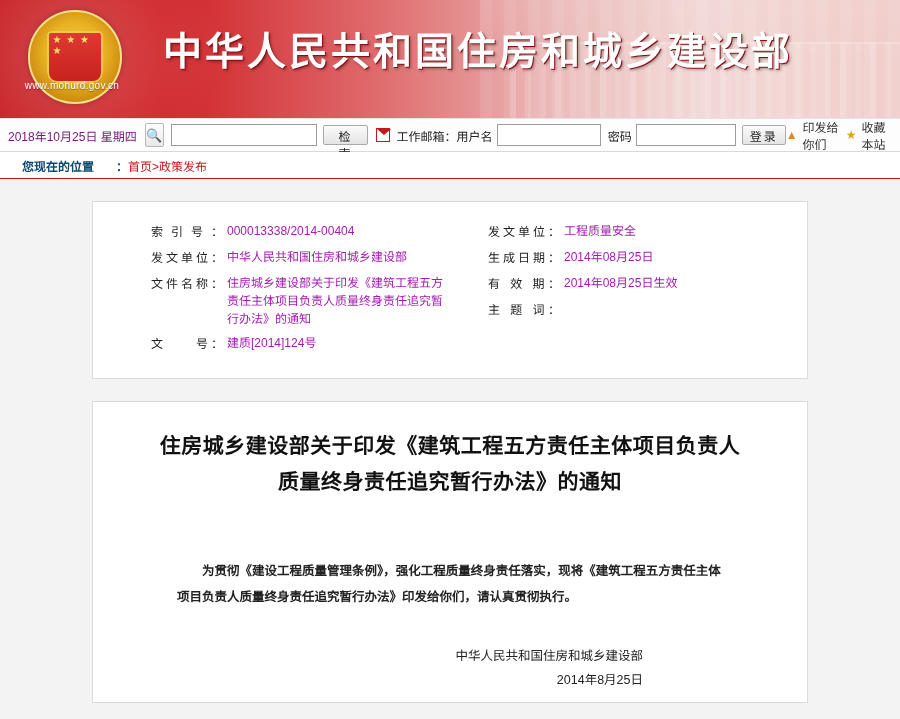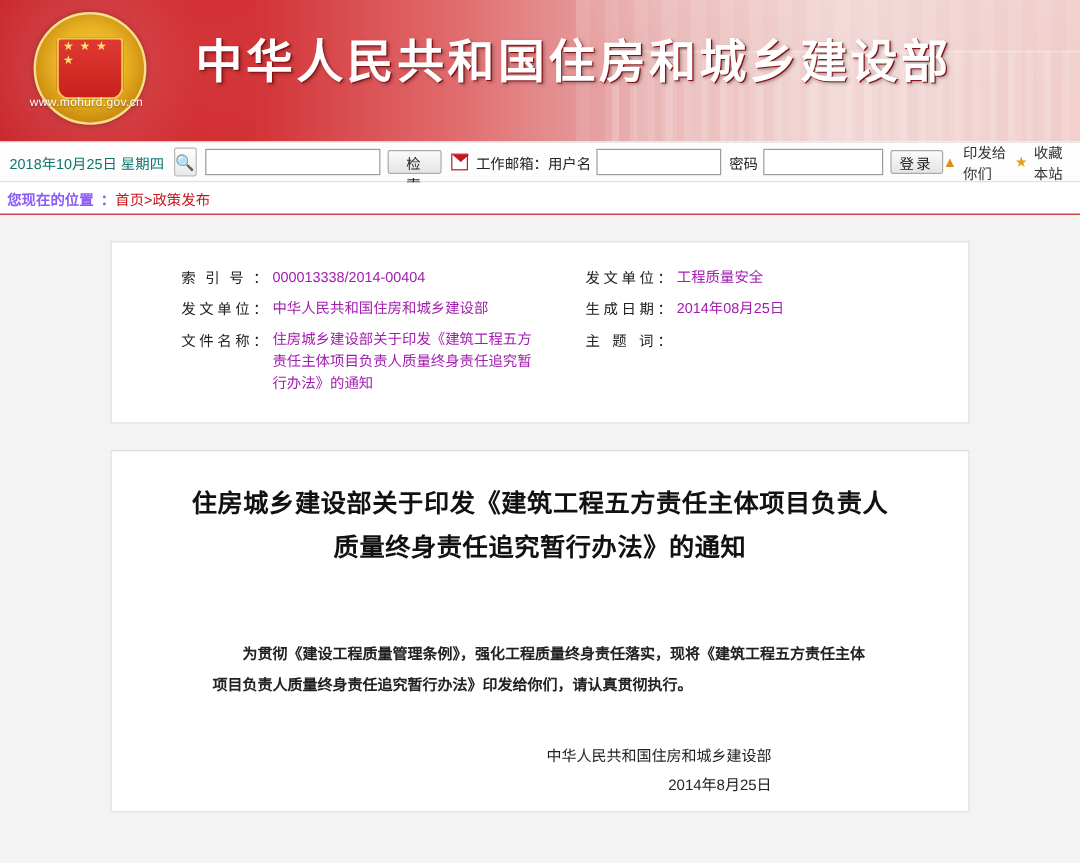--- a/index.html
+++ b/index.html
@@ -121,21 +121,21 @@
     border-top: 1px solid #e3e3e3;
     border-bottom: 1px solid #d9d9d9;
     display: flex;
     align-items: center;
     font-size: 12px;
     color: #333;
   }
   .tb-date {
     padding-left: 8px;
     white-space: nowrap;
-    color: #0f766e;
+    color: #701a75;
   }
   .tb-searchicon {
     margin-left: 8px;
     width: 24px; height: 22px;
     border: 1px solid #b8b8b8;
     background: linear-gradient(180deg,#fff,#e8e8e8);
     display: flex; align-items: center; justify-content: center;
     color: #c5161b;
     font-size: 13px;
     border-radius: 2px;
@@ -216,22 +216,22 @@
     position: relative;
     width: 900px;
     height: 26px;
     background: #ffffff;
     display: flex;
     align-items: center;
     font-size: 12px;
     border-bottom: 1px solid #c9161b;
   }
   .loc-label {
-    padding-left: 6px;
-    color: #8b5cf6;
+    padding-left: 22px;
+    color: #0c4a6e;
     font-weight: bold;
   }
   .loc-path { color: #c5161b; }
 
   
   .page {
     width: 900px;
     background: #f3f3f3;
     padding-top: 22px;
     height: 543px;
@@ -372,30 +372,38 @@
         <span class="meta-val" data-name="metadata-value">000013338/2014-00404</span>
       </div>
       <div class="meta-row" data-name="metadata-row">
         <span class="meta-key" data-name="metadata-key">发文单位</span>
         <span class="meta-val" data-name="metadata-value">中华人民共和国住房和城乡建设部</span>
       </div>
       <div class="meta-row" data-name="metadata-row">
         <span class="meta-key" data-name="metadata-key">文件名称</span>
         <span class="meta-val" data-name="metadata-value">住房城乡建设部关于印发《建筑工程五方责任主体项目负责人质量终身责任追究暂行办法》的通知</span>
       </div>
+      <div class="meta-row" data-name="metadata-row">
+        <span class="meta-key" data-name="metadata-key">文　　号</span>
+        <span class="meta-val" data-name="metadata-value">建质[2014]124号</span>
+      </div>
     </div>
 
     <div class="meta-col right" data-name="metadata-right-column">
       <div class="meta-row" data-name="metadata-row">
         <span class="meta-key" data-name="metadata-key">发文单位</span>
         <span class="meta-val" data-name="metadata-value">工程质量安全</span>
       </div>
       <div class="meta-row" data-name="metadata-row">
         <span class="meta-key" data-name="metadata-key">生成日期</span>
         <span class="meta-val" data-name="metadata-value">2014年08月25日</span>
+      </div>
+      <div class="meta-row" data-name="metadata-row">
+        <span class="meta-key" data-name="metadata-key">有 效 期</span>
+        <span class="meta-val" data-name="metadata-value">2014年08月25日生效</span>
       </div>
       <div class="meta-row" data-name="metadata-row">
         <span class="meta-key" data-name="metadata-key">主 题 词</span>
         <span class="meta-val" data-name="metadata-value"></span>
       </div>
     </div>
   </div>
 
   <div class="card article-card" data-name="document-article-card">
     <div class="article-title" data-name="page-title">住房城乡建设部关于印发《建筑工程五方责任主体项目负责人质量终身责任追究暂行办法》的通知</div>

